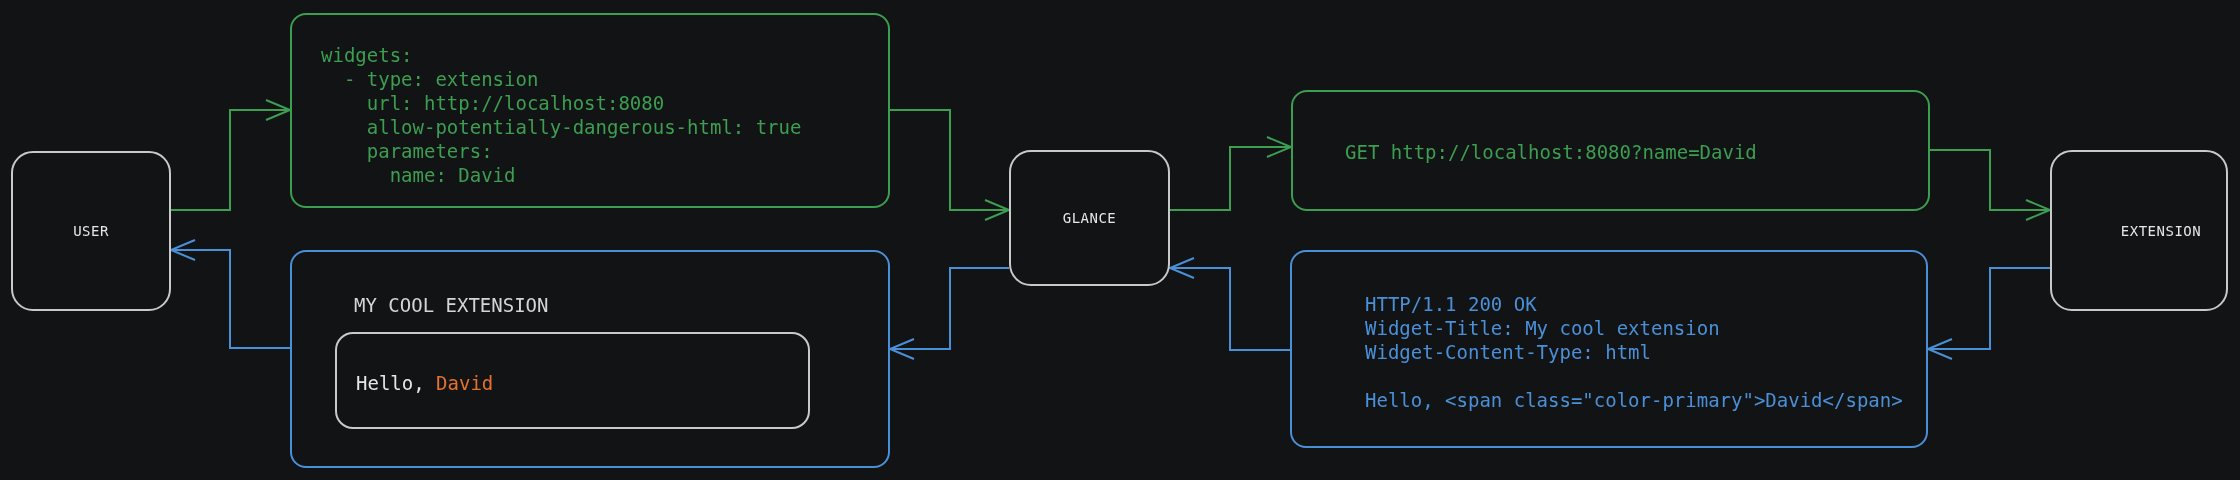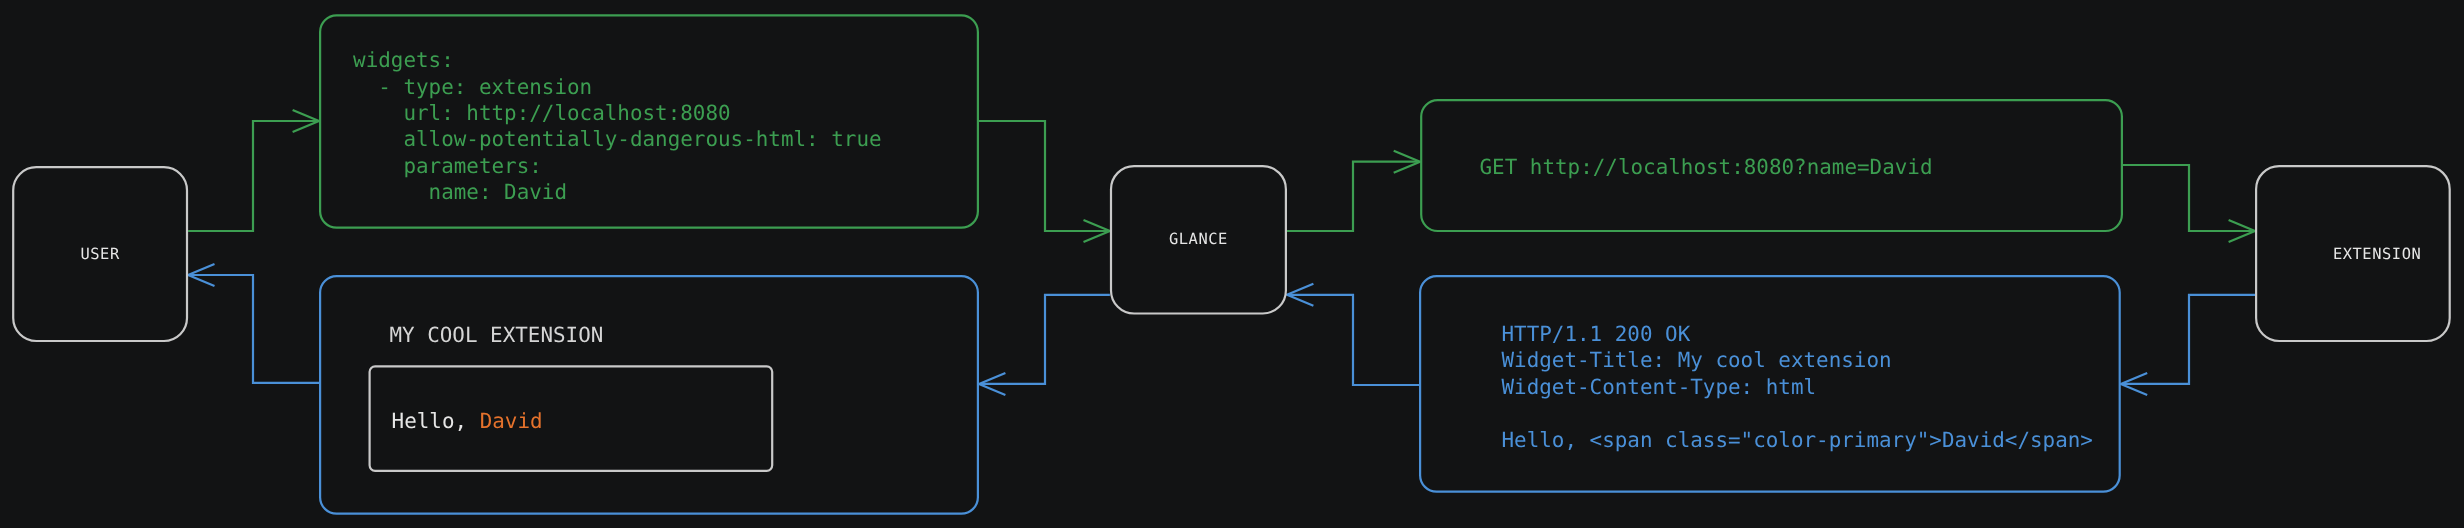--- a/index.html
+++ b/index.html
@@ -80,24 +80,24 @@
     top: 41px;
     font-size: 19px;
     line-height: 24px;
     color: var(--dim-text);
     white-space: pre;
   }
   .widget-inner {
     position: absolute;
     left: 43px;
     top: 80px;
-    width: 368px;
+    width: 475px;
     height: 97px;
     border: 2px solid var(--inner-border);
-    border-radius: 6px;
+    border-radius: 18px;
     background: var(--background);
   }
   .widget-greeting {
     position: absolute;
     left: 19px;
     top: 37px;
     font-size: 19px;
     line-height: 24px;
     white-space: pre;
     color: var(--light-text);

